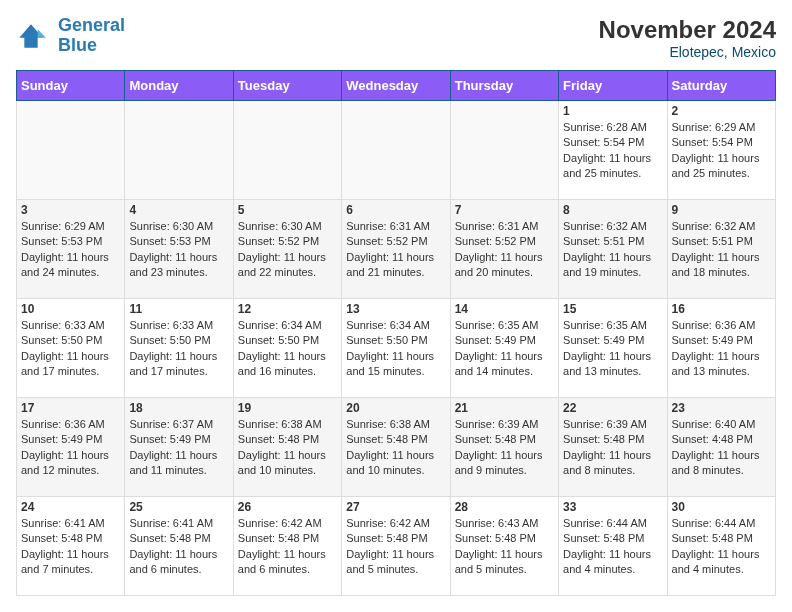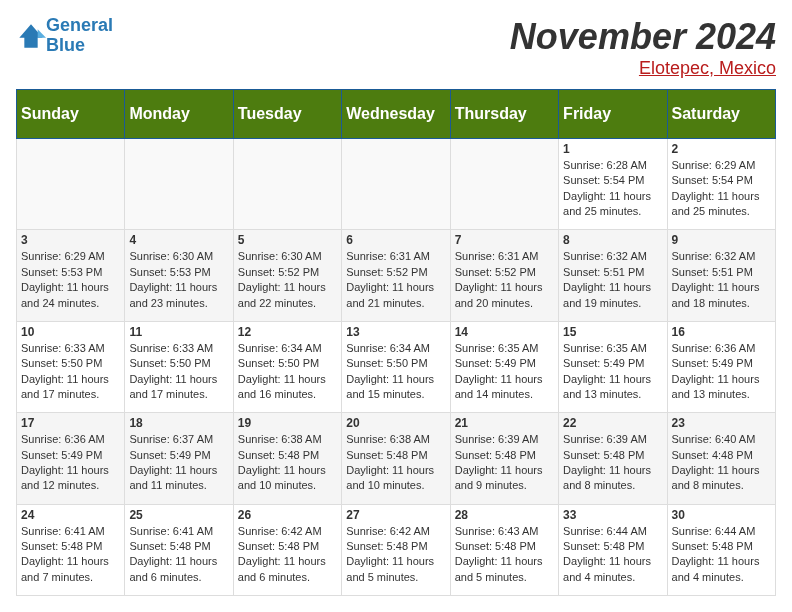--- a/index.html
+++ b/index.html
@@ -19,61 +19,59 @@
     }
     .header {
       display: flex;
       justify-content: space-between;
       align-items: flex-start;
       margin-bottom: 10px;
     }
     .logo {
       display: flex;
       align-items: center;
-      gap: 0;
+      gap: 12px;
     }
     .logo-text {
       font-size: 18px;
       font-weight: bold;
       color: #333;
       line-height: 1.1;
     }
     .logo-text span {
       color: #2a7ab5;
     }
     .logo-icon {
       width: 30px;
       height: 30px;
     }
     .title-block {
       text-align: right;
     }
     .month-title {
-      font-size: 36px;
+      font-size: 24px;
       font-weight: bold;
       color: #333;
-      font-style: italic;
     }
     .subtitle {
-      font-size: 18px;
-      color: #b91c1c;
-      text-decoration: underline;
+      font-size: 14px;
+      color: #0c4a6e;
     }
     .calendar {
       flex: 1;
       border-collapse: collapse;
       width: 100%;
       table-layout: fixed;
     }
     .calendar th {
-      background: #4d7c0f;
+      background: #8b5cf6;
       color: white;
-      font-size: 16px;
+      font-size: 13px;
       font-weight: bold;
-      padding: 15px 4px;
+      padding: 7px 4px;
       text-align: left;
       border: 1px solid #1a5a95;
     }
     .calendar td {
       border: 1px solid #ddd;
       vertical-align: top;
       padding: 3px 4px;
       font-size: 10px;
       color: #333;
       background: #fff;

